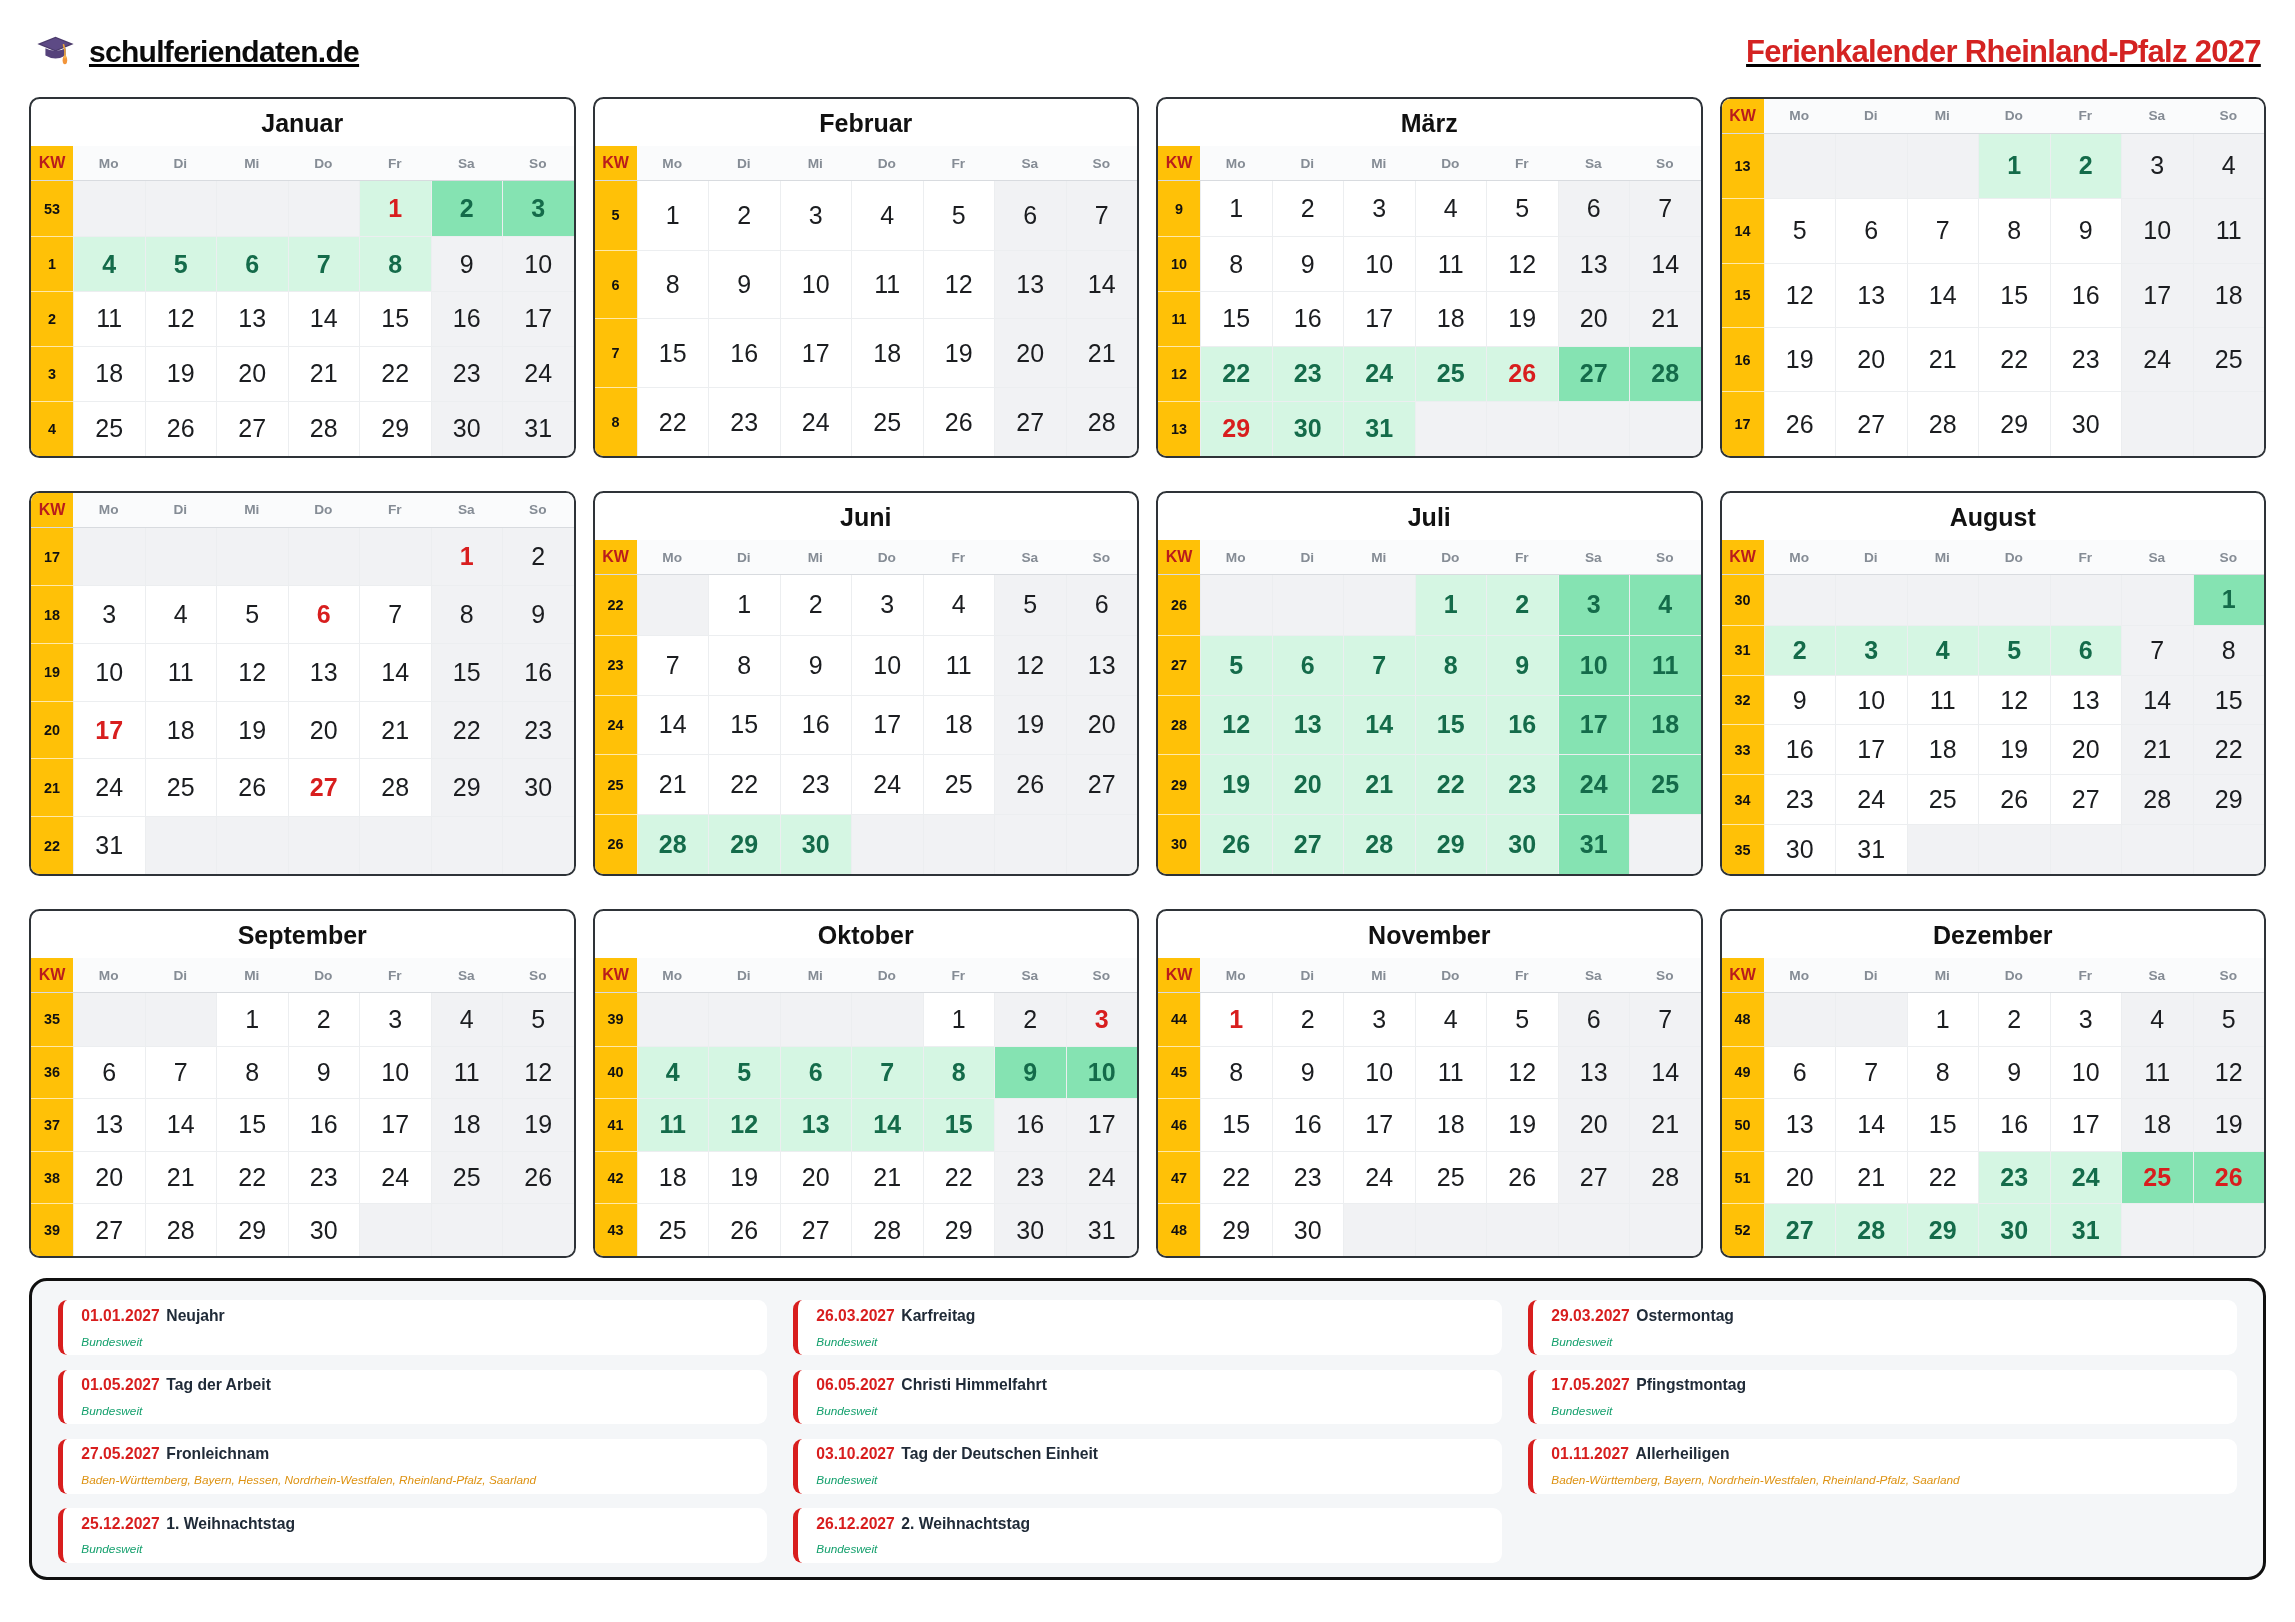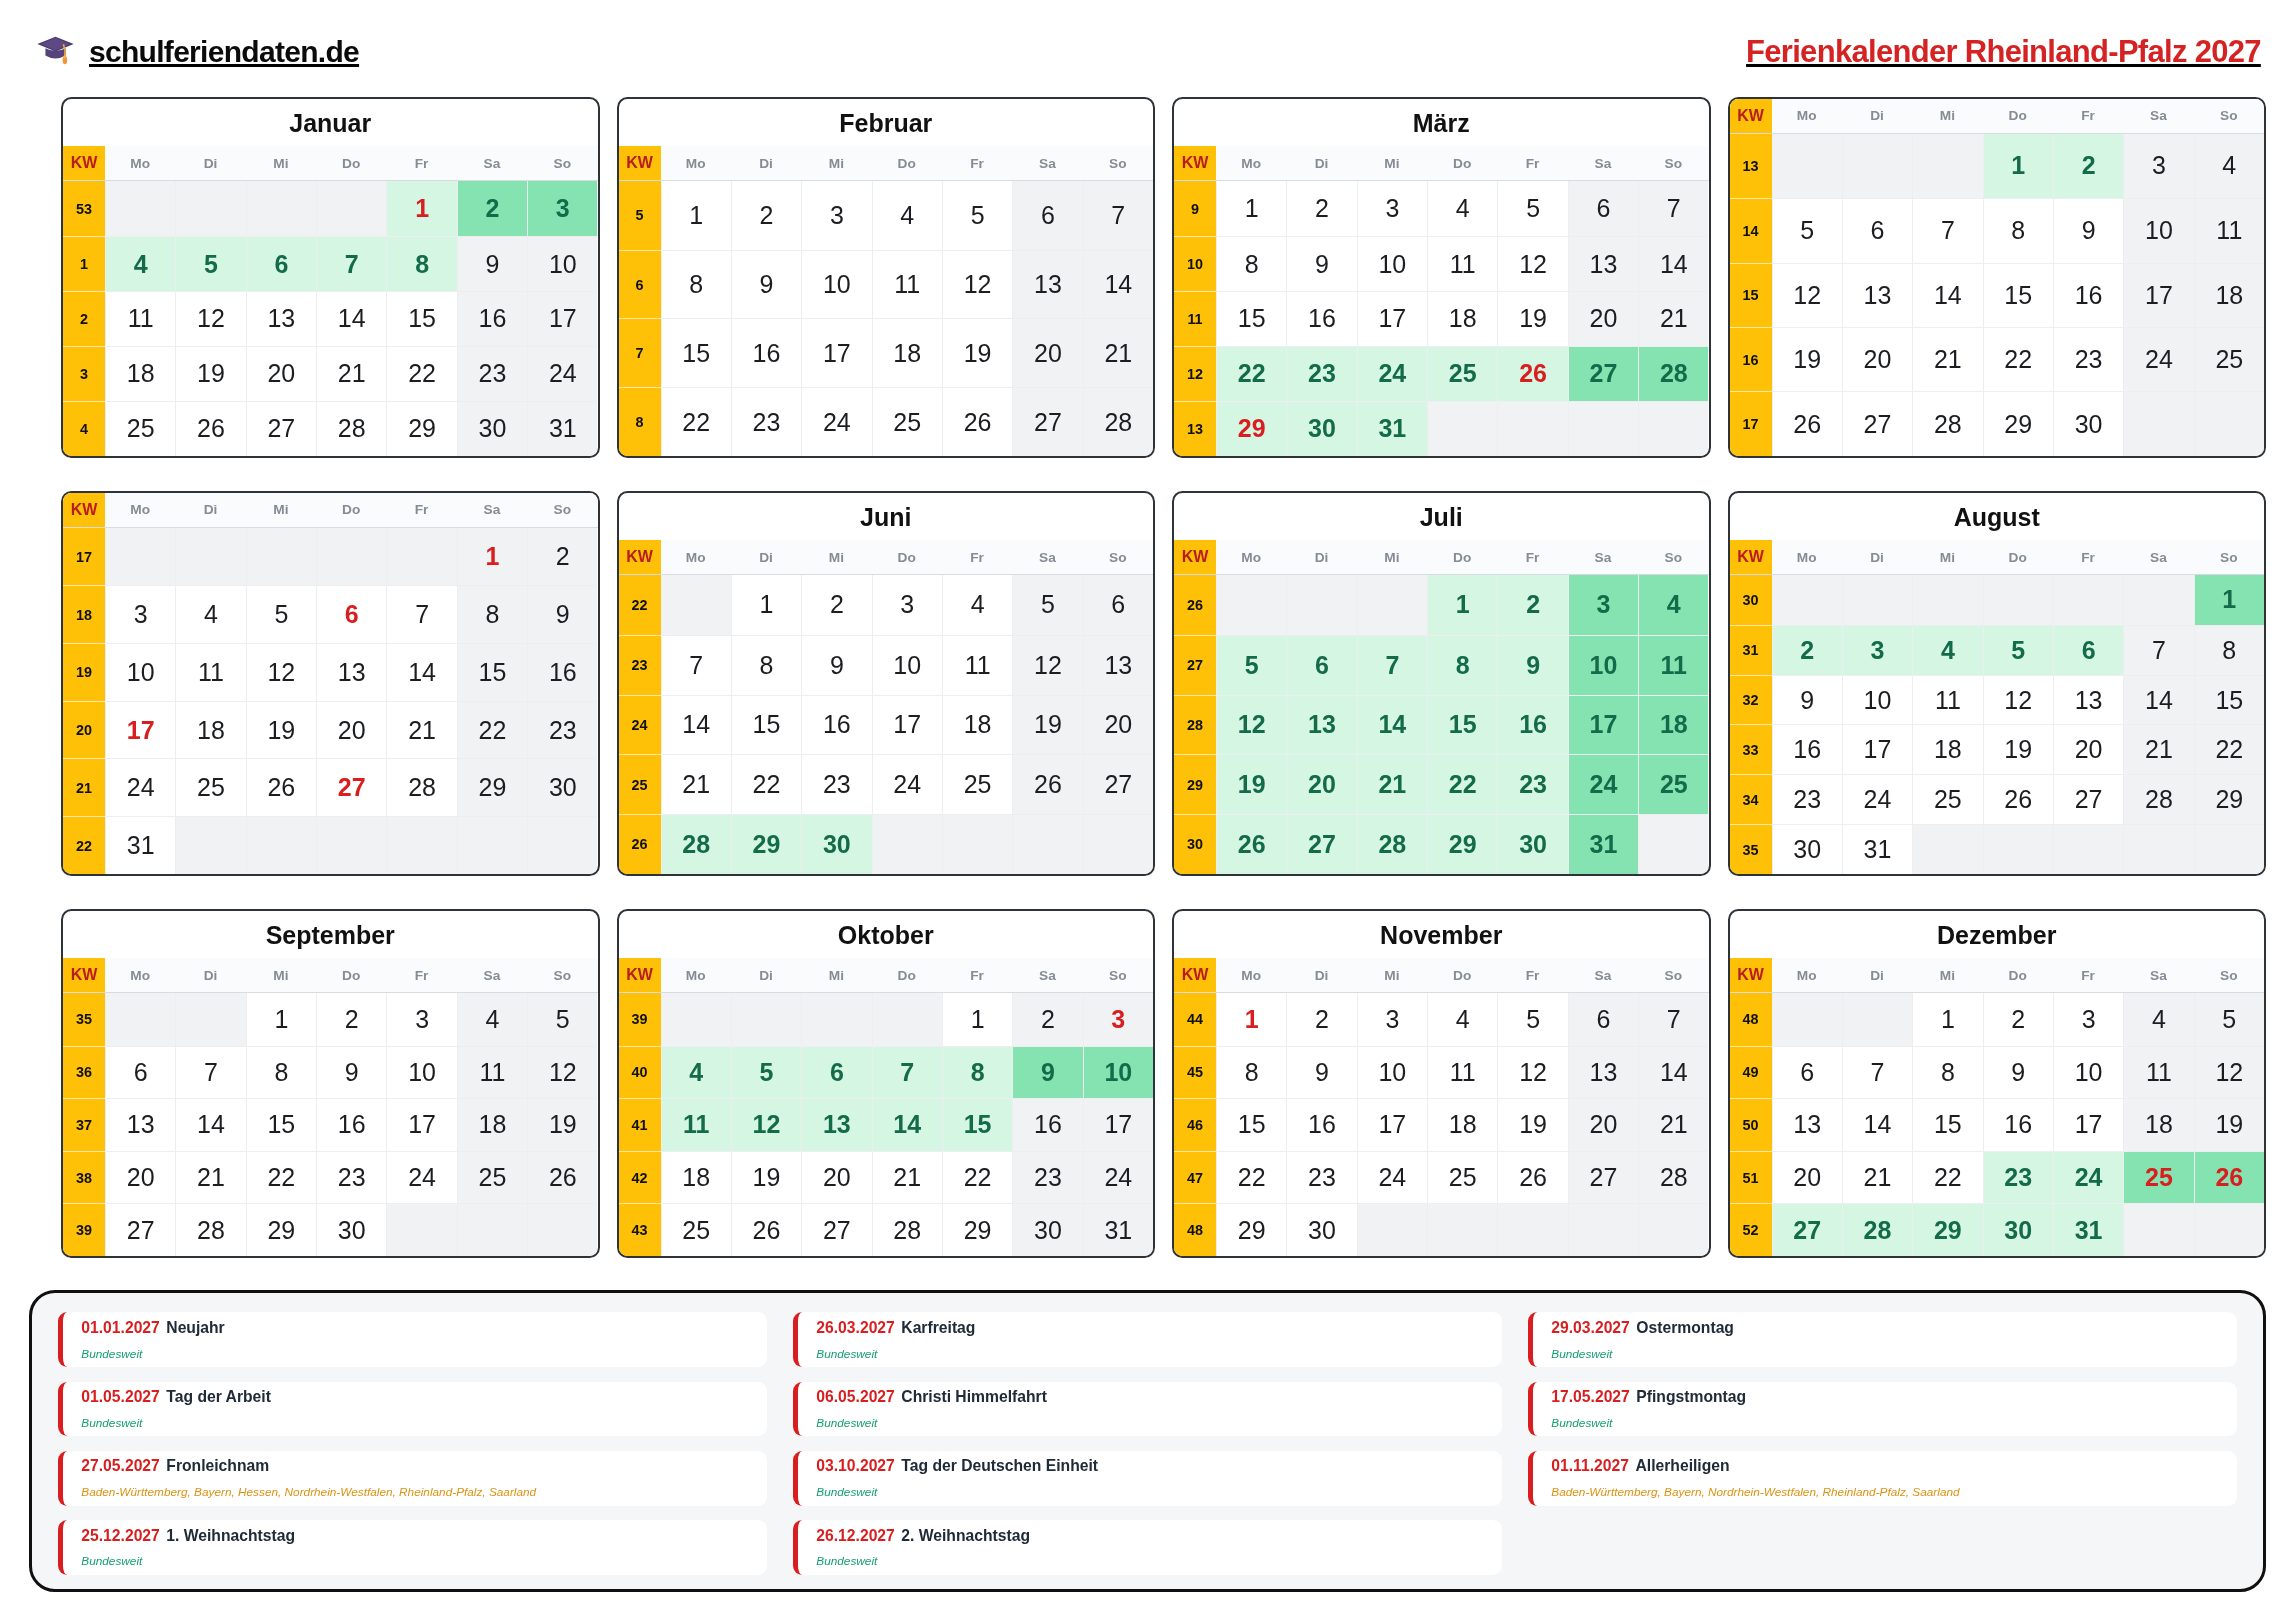--- a/index.html
+++ b/index.html
@@ -16,21 +16,20 @@
   .logo-icon svg { width:43px; height:43px; display:block; }
   .logo-text { font-size:30px; font-weight:bold; color:#0b0b0b; letter-spacing:-0.7px; }
   .page-title { font-size:31px; font-weight:bold; color:var(--titlered,#d42322); letter-spacing:-0.7px; }
   
   .months {
     display:grid;
     grid-template-columns:repeat(4,1fr);
     grid-template-rows:361px 385px 349px;
     column-gap:17px; row-gap:33px;
     margin-top:9.2px;
-    margin-left:32px;
   }
   .month { border:2px solid #2e3338; border-radius:10.5px; overflow:hidden; background:#fff; display:flex; flex-direction:column; }
   .m-title { text-align:center; font-size:25px; font-weight:bold; color:#111; padding:10.5px 0 7.9px; }
   .whead { display:grid; grid-template-columns:42px repeat(7,1fr); background:#fafbfc; border-bottom:1.3px solid #d8dbdf; }
   .kwh { background:var(--gold,#ffc107); color:#b91c1c; font-weight:bold; font-size:16px;
          display:flex; align-items:center; justify-content:center; padding:7.9px 0; }
   .wd { color:#858c95; font-weight:bold; font-size:13.7px; display:flex; align-items:center; justify-content:center; }
   .weeks { flex:1; display:flex; flex-direction:column; }
   .week { flex:1; display:grid; grid-template-columns:42px repeat(7,1fr); }
   .week + .week > div { border-top:1.3px solid #eceef0; }
@@ -40,22 +39,22 @@
   .day { display:flex; align-items:center; justify-content:center; font-size:25px; border-left:1.3px solid #eceef0; color:#1b1d20; }
   .t-n { color:#1b1d20; }
   .t-g { color:var(--tg,#146b4a); font-weight:bold; }
   .t-r { color:var(--tr,#d81e1e); font-weight:bold; }
   .b-w { background:#ffffff; }
   .b-e { background:var(--cellgray,#f1f2f4); }
   .b-l { background:var(--fl,#d5f6e3); }
   .b-m { background:var(--fm,#85e3b2); }
   
   .holidays {
-    margin-top:32px; height:302px;
-    border:3.3px solid #101010; border-radius:26px;
+    margin-top:20px; height:302px;
+    border:3.3px solid #101010; border-radius:18px;
     background:#f4f6f8; padding:19.6px 26px;
   }
   .h-grid { display:grid; grid-template-columns:repeat(3,1fr); gap:14.4px 26px; height:100%; }
   .hcard { background:#fff; border-left:5.9px solid var(--tr,#d81e1e); border-radius:9.2px;
            padding:6.5px 18.3px; display:flex; flex-direction:column; justify-content:center; gap:9.8px; }
   .h-line { font-size:15.7px; font-weight:bold; }
   .h-date { color:var(--tr,#d81e1e); margin-right:6.5px; }
   .h-name { color:var(--navy,#202b38); }
   .h-region { font-size:11.8px; font-style:italic; font-weight:normal; }
   .h-region.green { color:var(--regiongreen,#14a06d); }

